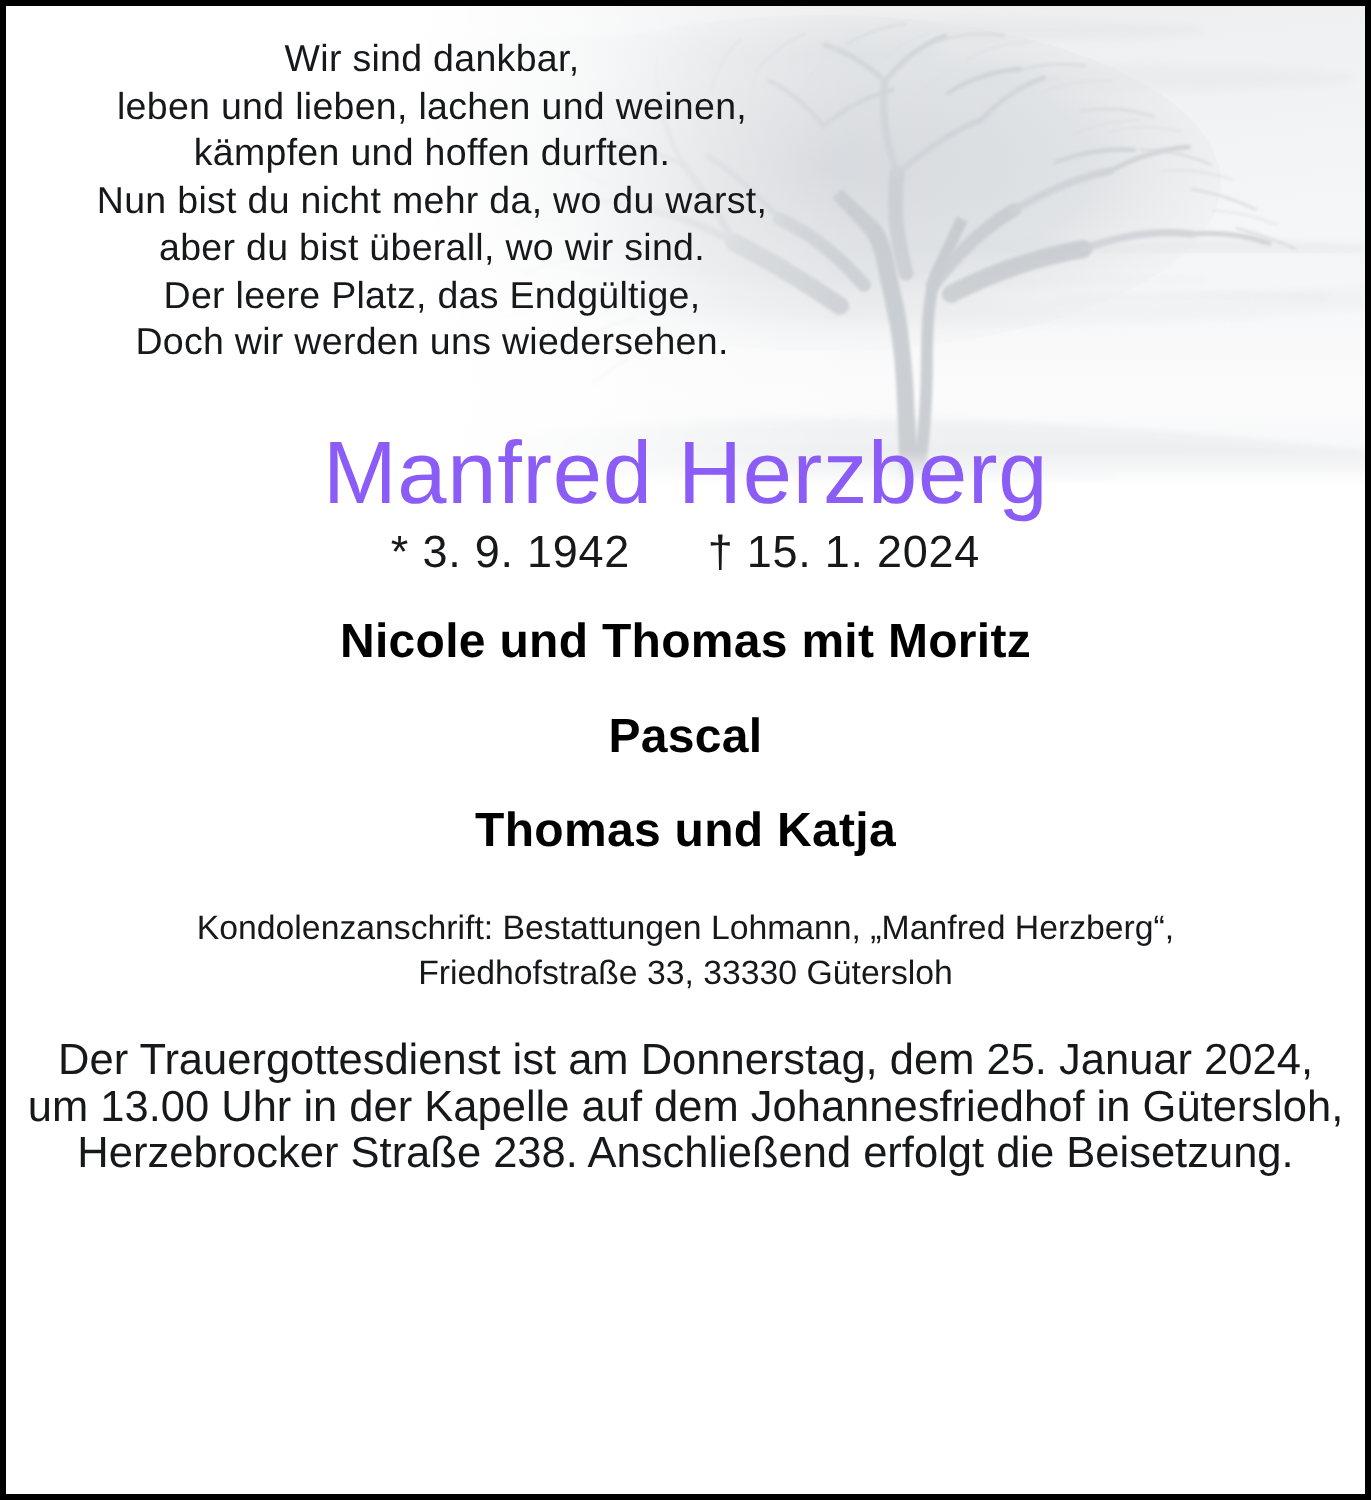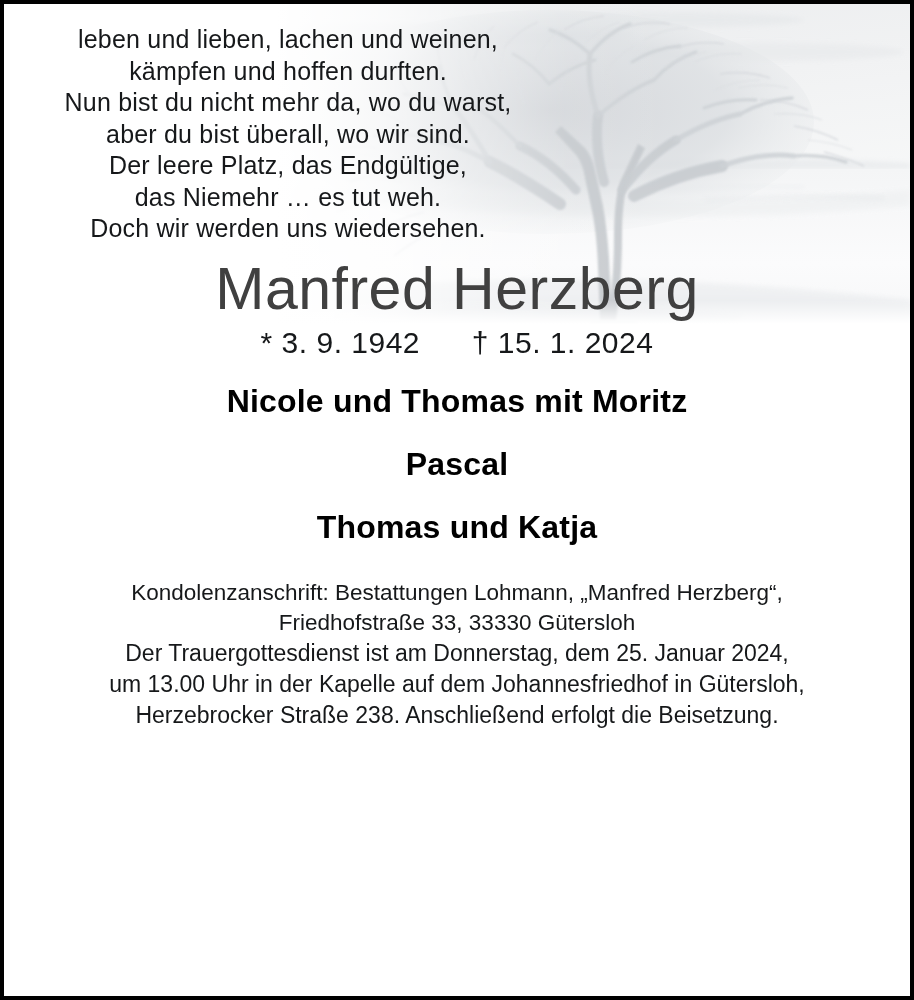--- a/index.html
+++ b/index.html
@@ -88,26 +88,26 @@
   .lead {
     margin-top: 36px;
     font-size: 26px;
     line-height: 32px;
     font-weight: 300;
     letter-spacing: 0.2px;
     color: #16181a;
   }
 
   .deceased-name {
-    margin-top: 12px;
+    margin-top: 38px;
     font-size: 59px;
     line-height: 64px;
     font-weight: 400;
     letter-spacing: 0.5px;
-    color: #404040;
+    color: #8b5cf6;
   }
 
   .dates {
     margin-top: 4px;
     font-size: 30px;
     line-height: 36px;
     font-weight: 300;
     letter-spacing: 0.5px;
     color: #16181a;
   }
@@ -134,21 +134,22 @@
   .condolence {
     margin-top: 28px;
     font-size: 22.5px;
     line-height: 30px;
     font-weight: 300;
     color: #16181a;
   }
   .condolence .ln { display: block; white-space: nowrap; }
 
   .service {
-    font-size: 23px;
+    margin-top: 28px;
+    font-size: 29px;
     line-height: 31px;
     font-weight: 300;
     color: #16181a;
   }
   .service .ln { display: block; white-space: nowrap; }
 </style>
 </head>
 <body>
 
 <div class="notice">
@@ -273,26 +274,26 @@
       </svg>
       <div></div>
 
     <div class="photo-fade"></div>
     <div class="photo-bottom-fade"></div>
   </div>
 
   <div class="content">
 
     <div class="poem">
+      <span class="ln">Wir sind dankbar,</span>
       <span class="ln">leben und lieben, lachen und weinen,</span>
       <span class="ln">kämpfen und hoffen durften.</span>
       <span class="ln">Nun bist du nicht mehr da, wo du warst,</span>
       <span class="ln">aber du bist überall, wo wir sind.</span>
       <span class="ln">Der leere Platz, das Endgültige,</span>
-      <span class="ln">das Niemehr … es tut weh.</span>
       <span class="ln">Doch wir werden uns wiedersehen.</span>
     </div>
 
 
     <div class="deceased-name">Manfred Herzberg</div>
 
     <div class="dates">
       <span>*</span>
       <span>3. 9. 1942</span>
       <span class="gap"></span>

